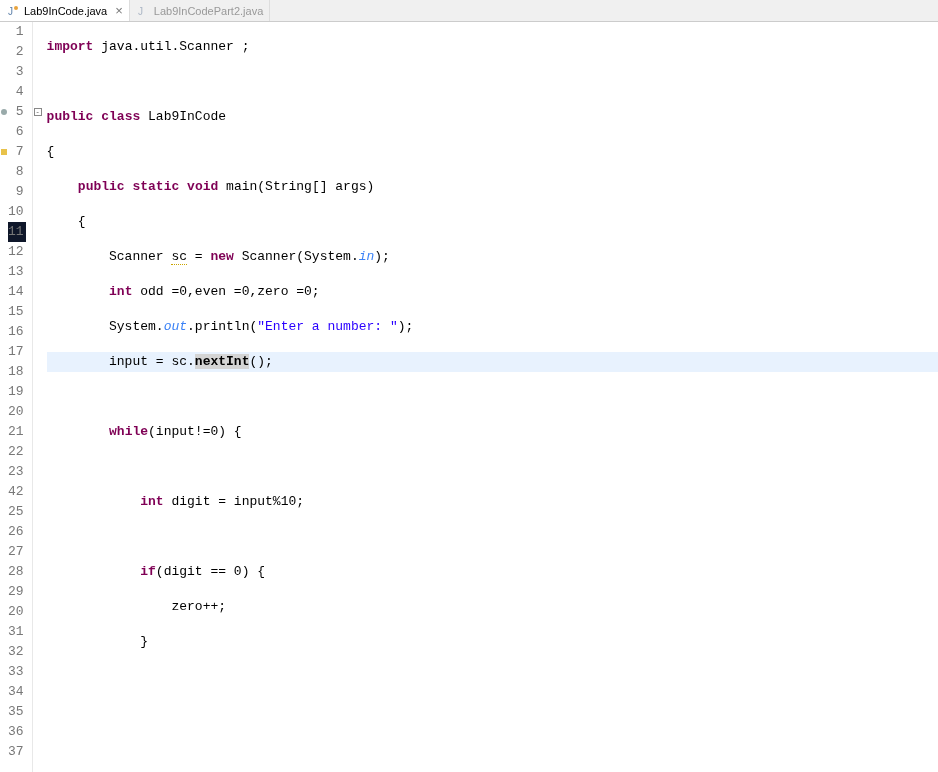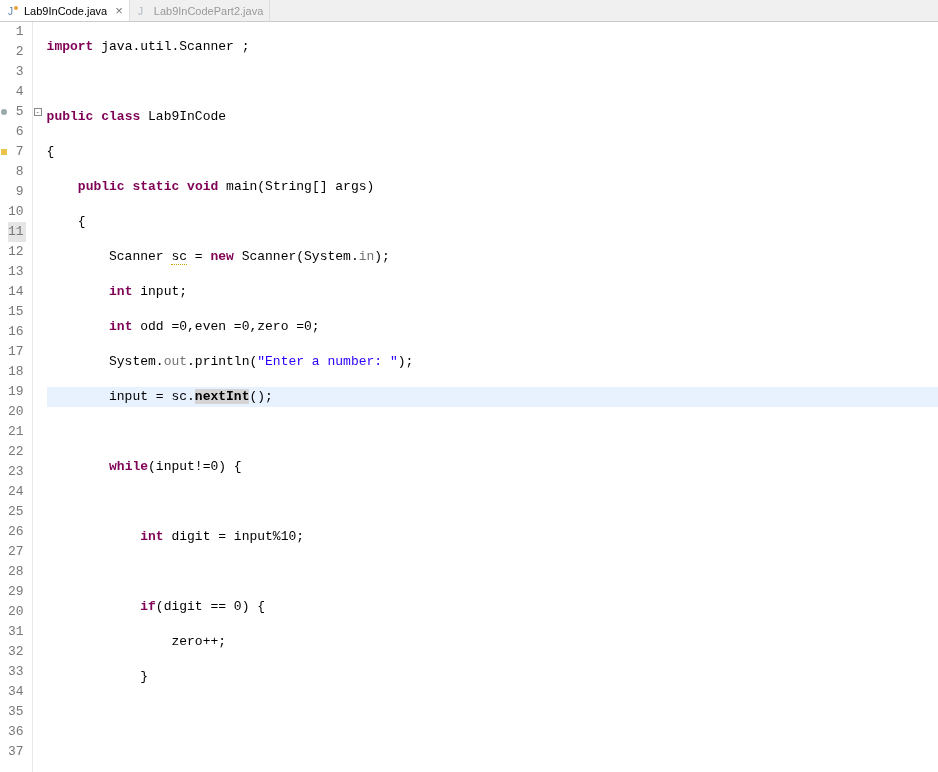--- a/index.html
+++ b/index.html
@@ -108,21 +108,21 @@
   }
   .code .line {
     height: 20px;
     line-height: 20px;
   }
   .code .line.hl {
     background: #e8f2fe;
   }
   .kw { color: #7f0055; font-weight: bold; }
   .str { color: #2a00ff; }
-  .field { color: #737373; }
+  .field { color: #3b82f6; font-style: italic; }
   .norm { color: #000000; }
   .sel { background: #d4d4d4; font-weight: bold; }
   .warn-underline { border-bottom: 1px dotted #c9a400; }
 </style>
 </head>
 <body>
 
 <div class="tab-bar">
   <div class="tab active">
     <span class="j-icon">
@@ -198,34 +198,34 @@
     <div class="ln">1</div>
     <div class="ln">2</div>
     <div class="ln">3</div>
     <div class="ln">4</div>
     <div class="ln">5</div>
     <div class="ln">6</div>
     <div class="ln">7</div>
     <div class="ln">8</div>
     <div class="ln">9</div>
     <div class="ln">10</div>
-    <div class="ln" style="background:#e5e5e5">11</div>
+    <div class="ln" style="background:#0f172a">11</div>
     <div class="ln">12</div>
     <div class="ln">13</div>
     <div class="ln">14</div>
     <div class="ln">15</div>
     <div class="ln">16</div>
     <div class="ln">17</div>
     <div class="ln">18</div>
     <div class="ln">19</div>
     <div class="ln">20</div>
     <div class="ln">21</div>
     <div class="ln">22</div>
     <div class="ln">23</div>
-    <div class="ln">24</div>
+    <div class="ln">42</div>
     <div class="ln">25</div>
     <div class="ln">26</div>
     <div class="ln">27</div>
     <div class="ln">28</div>
     <div class="ln">29</div>
     <div class="ln">20</div>
     <div class="ln">31</div>
     <div class="ln">32</div>
     <div class="ln">33</div>
     <div class="ln">34</div>
@@ -277,21 +277,20 @@
   </div>
 
   <div class="code">
 <div class="line"><span class="kw">import</span><span class="norm"> java.util.Scanner ;</span></div>
 <div class="line"></div>
 <div class="line"><span class="kw">public</span> <span class="kw">class</span><span class="norm"> Lab9InCode</span></div>
 <div class="line"><span class="norm">{</span></div>
 <div class="line">    <span class="kw">public</span> <span class="kw">static</span> <span class="kw">void</span><span class="norm"> main(String[] args)</span></div>
 <div class="line"><span class="norm">    {</span></div>
 <div class="line"><span class="norm">        Scanner </span><span class="norm warn-underline">sc</span><span class="norm"> = </span><span class="kw">new</span><span class="norm"> Scanner(System.</span><span class="field">in</span><span class="norm">);</span></div>
-<div class="line">        <span class="kw">int</span><span class="norm"> input;</span></div>
 <div class="line">        <span class="kw">int</span><span class="norm"> odd =0,even =0,zero =0;</span></div>
 <div class="line"><span class="norm">        System.</span><span class="field">out</span><span class="norm">.println(</span><span class="str">"Enter a number: "</span><span class="norm">);</span></div>
 <div class="line hl"><span class="norm">        input = sc.</span><span class="norm sel">nextInt</span><span class="norm">();</span></div>
 <div class="line"></div>
 <div class="line">        <span class="kw">while</span><span class="norm">(input!=0) {</span></div>
 <div class="line"></div>
 <div class="line">            <span class="kw">int</span><span class="norm"> digit = input%10;</span></div>
 <div class="line"></div>
 <div class="line">            <span class="kw">if</span><span class="norm">(digit == 0) {</span></div>
 <div class="line"><span class="norm">                zero++;</span></div>

